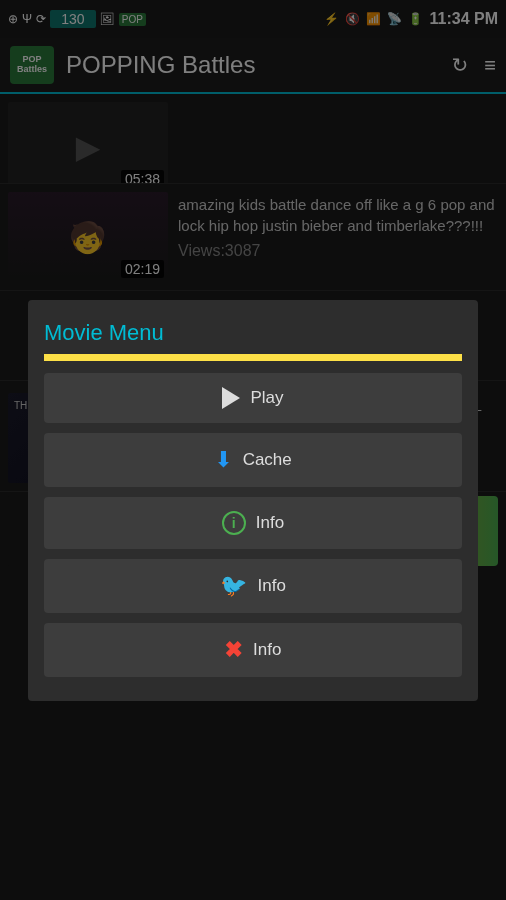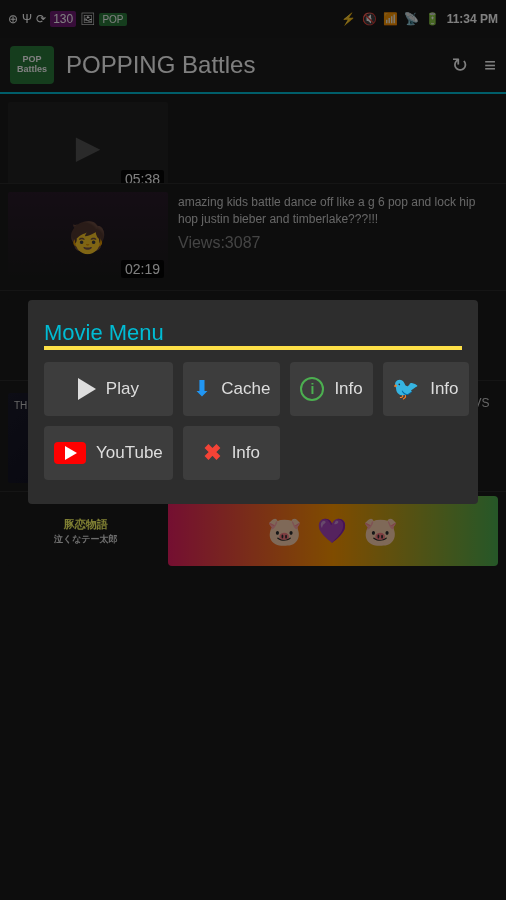--- a/index.html
+++ b/index.html
@@ -33,21 +33,21 @@
       color: #fff;
       font-size: 12px;
     }
     .status-bar-right {
       display: flex;
       align-items: center;
       gap: 6px;
     }
     .status-time {
       color: #fff;
-      font-size: 12px;
+      font-size: 16px;
       font-weight: bold;
     }
 
     
     .app-bar {
       width: 506px;
       height: 56px;
       background: #1c1c1c;
       display: flex;
       align-items: center;
@@ -122,21 +122,21 @@
       font-size: 14px;
       padding: 1px 4px;
       border-radius: 2px;
     }
     .video-info {
       flex: 1;
       padding-top: 2px;
     }
     .video-title {
       color: #ccc;
-      font-size: 12px;
+      font-size: 15px;
       line-height: 1.4;
       margin-bottom: 6px;
     }
     .video-views {
       color: #888;
       font-size: 16px;
     }
 
     
     .overlay {
@@ -158,25 +158,26 @@
       background: #2d2d2d;
       border-radius: 4px;
       padding: 20px 16px 24px;
       z-index: 300;
     }
     .movie-menu-title {
       color: #00bcd4;
       font-size: 22px;
       font-weight: normal;
       margin-bottom: 12px;
-      border-bottom: 4px solid #fde047;
+      padding-bottom: 8px;
+      border-bottom: 7px solid #fde047;
     }
     .menu-grid {
       display: grid;
-      grid-template-columns: 1fr 1fr 1fr 1fr;
+      grid-template-columns: 1fr;
       gap: 10px;
       margin-top: 12px;
     }
     .menu-btn {
       display: flex;
       align-items: center;
       justify-content: center;
       gap: 10px;
       padding: 14px 10px;
       background: #3d3d3d;
@@ -314,21 +315,21 @@
     }
   </style>
 </head>
 <body>
 
 <div class="status-bar">
   <div class="status-bar-icons">
     <span class="status-bar-icon">⊕</span>
     <span class="status-bar-icon">Ψ</span>
     <span class="status-bar-icon">⟳</span>
-    <span class="status-bar-icon" style="font-size:12px;background:#701a75;border-radius:2px;padding:1px 3px;">130</span>
+    <span class="status-bar-icon" style="font-size:14px;background:#0f766e;border-radius:2px;padding:1px 11px;">130</span>
     <span class="status-bar-icon">🖼</span>
     <span class="status-bar-icon" style="font-size:10px;background:#2a7a3b;border-radius:2px;padding:1px 3px;">POP</span>
   </div>
   <div class="status-bar-right">
     <span class="status-bar-icon">⚡</span>
     <span class="status-bar-icon">🔇</span>
     <span class="status-bar-icon">📶</span>
     <span class="status-bar-icon">📡</span>
     <span class="status-bar-icon">🔋</span>
     <span class="status-time">11:34 PM</span>
@@ -433,27 +434,19 @@
         <div class="info-icon">i</div>
       </span>
       <span>Info</span>
     </button>
 
     <button class="menu-btn">
       <span class="btn-icon tweet-icon">🐦</span>
       <span>Info</span>
     </button>
 
-    <button class="menu-btn">
-      <span class="btn-icon">
-        <div class="youtube-icon">
-          <div class="youtube-play"></div>
-        </div>
-      </span>
-      <span>YouTube</span>
-    </button>
 
     <button class="menu-btn">
       <span class="btn-icon close-icon">✖</span>
       <span>Info</span>
     </button>
   </div>
 </div>
 
 </body></html>

